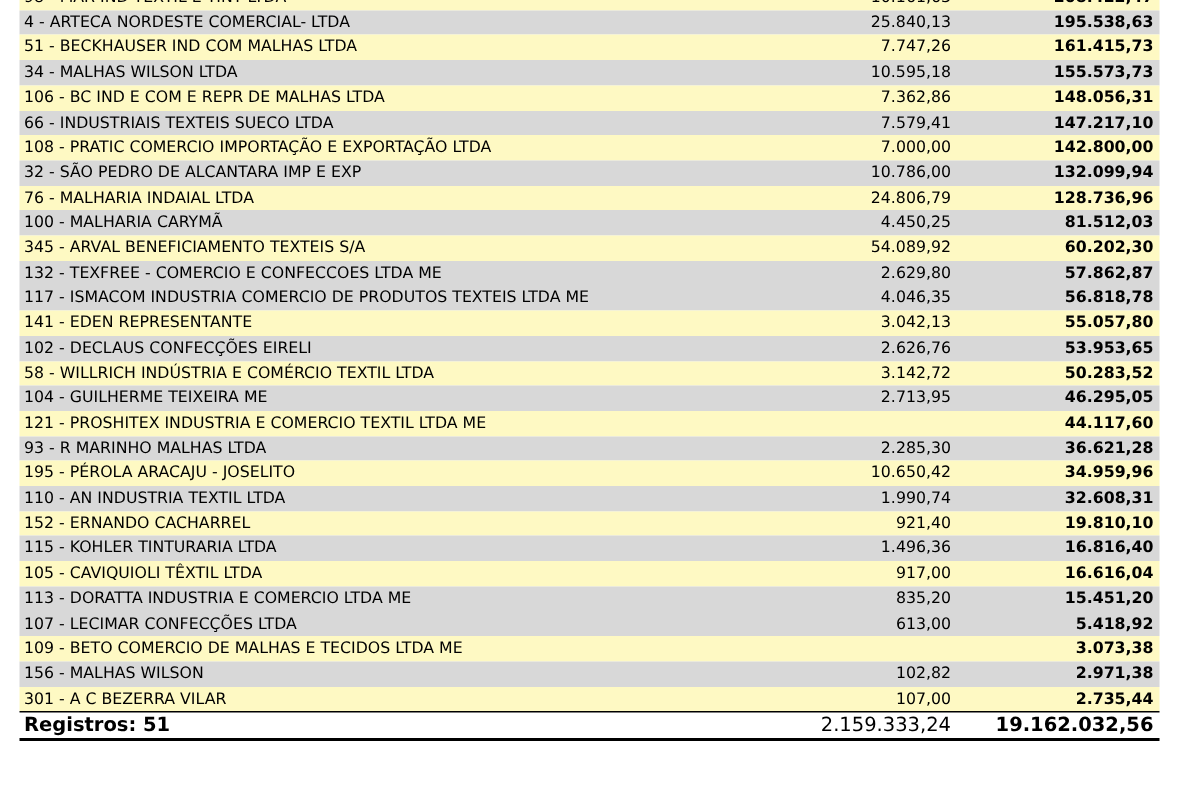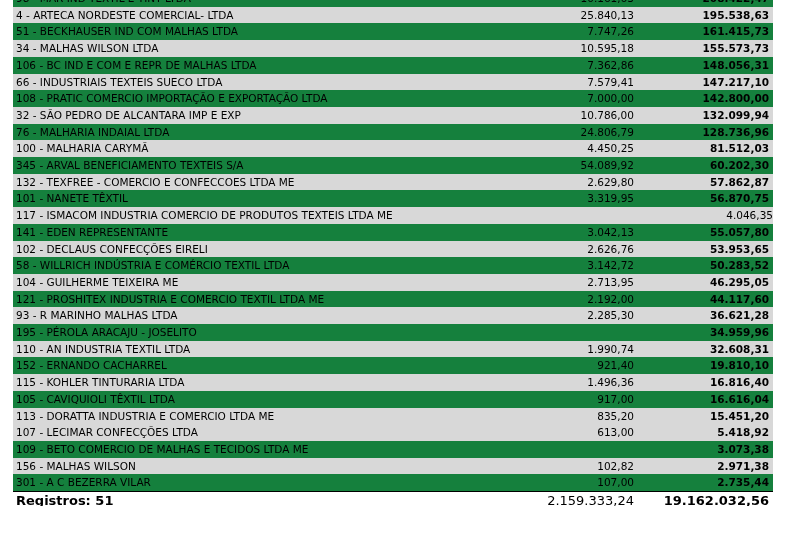--- a/index.html
+++ b/index.html
@@ -21,21 +21,21 @@
     left: 13px;
     top: -10px;
     width: 760px;
   }
   .row {
     display: flex;
     align-items: center;
     height: 16.71px;
     font-size: 10.5px;
     line-height: 16.71px;
-    background: #15803d;
+    background: #fef9c3;
   }
   .row.striped {
     background: #d8d8d8;
   }
   .cell-name {
     flex: 1;
     padding-left: 3px;
     white-space: nowrap;
     overflow: hidden;
   }
@@ -124,28 +124,24 @@
         <div class="row">
     <span class="cell-name">345 - ARVAL BENEFICIAMENTO TEXTEIS S/A</span>
     <span class="cell-num1">54.089,92</span>
     <span class="cell-num2">60.202,30</span>
   </div>
         <div class="row striped">
     <span class="cell-name">132 - TEXFREE - COMERCIO E CONFECCOES LTDA ME</span>
     <span class="cell-num1">2.629,80</span>
     <span class="cell-num2">57.862,87</span>
   </div>
-        <div class="row">
-    <span class="cell-name">101 - NANETE TÊXTIL</span>
-    <span class="cell-num1">3.319,95</span>
-    <span class="cell-num2">56.870,75</span>
-  </div>
         <div class="row striped">
     <span class="cell-name">117 - ISMACOM INDUSTRIA COMERCIO DE PRODUTOS TEXTEIS LTDA ME</span>
     <span class="cell-num1">4.046,35</span>
+    <span class="cell-num2">56.818,78</span>
   </div>
         <div class="row">
     <span class="cell-name">141 - EDEN REPRESENTANTE</span>
     <span class="cell-num1">3.042,13</span>
     <span class="cell-num2">55.057,80</span>
   </div>
         <div class="row striped">
     <span class="cell-name">102 - DECLAUS CONFECÇÕES EIRELI</span>
     <span class="cell-num1">2.626,76</span>
     <span class="cell-num2">53.953,65</span>
@@ -155,30 +151,30 @@
     <span class="cell-num1">3.142,72</span>
     <span class="cell-num2">50.283,52</span>
   </div>
         <div class="row striped">
     <span class="cell-name">104 - GUILHERME TEIXEIRA ME</span>
     <span class="cell-num1">2.713,95</span>
     <span class="cell-num2">46.295,05</span>
   </div>
         <div class="row">
     <span class="cell-name">121 - PROSHITEX INDUSTRIA E COMERCIO TEXTIL LTDA ME</span>
-    <span class="cell-num1">2.192,00</span>
     <span class="cell-num2">44.117,60</span>
   </div>
         <div class="row striped">
     <span class="cell-name">93 - R MARINHO MALHAS LTDA</span>
     <span class="cell-num1">2.285,30</span>
     <span class="cell-num2">36.621,28</span>
   </div>
         <div class="row">
     <span class="cell-name">195 - PÉROLA ARACAJU - JOSELITO</span>
+    <span class="cell-num1">10.650,42</span>
     <span class="cell-num2">34.959,96</span>
   </div>
         <div class="row striped">
     <span class="cell-name">110 - AN INDUSTRIA TEXTIL LTDA</span>
     <span class="cell-num1">1.990,74</span>
     <span class="cell-num2">32.608,31</span>
   </div>
         <div class="row">
     <span class="cell-name">152 - ERNANDO CACHARREL</span>
     <span class="cell-num1">921,40</span>

